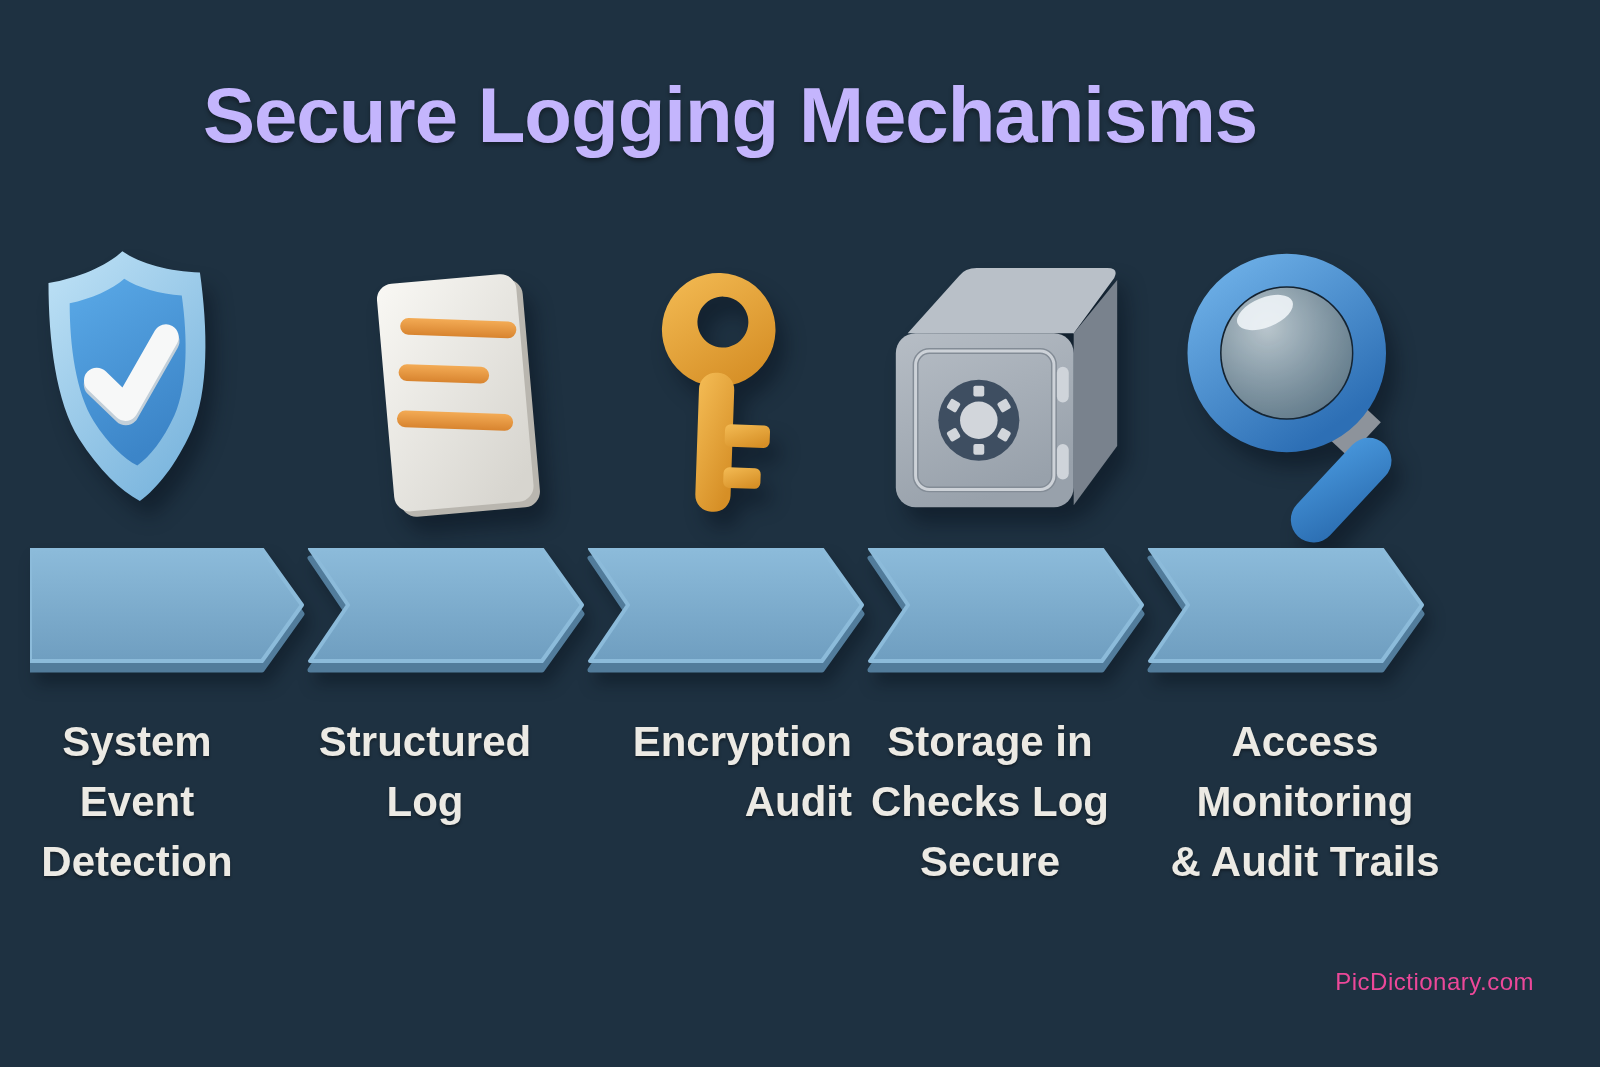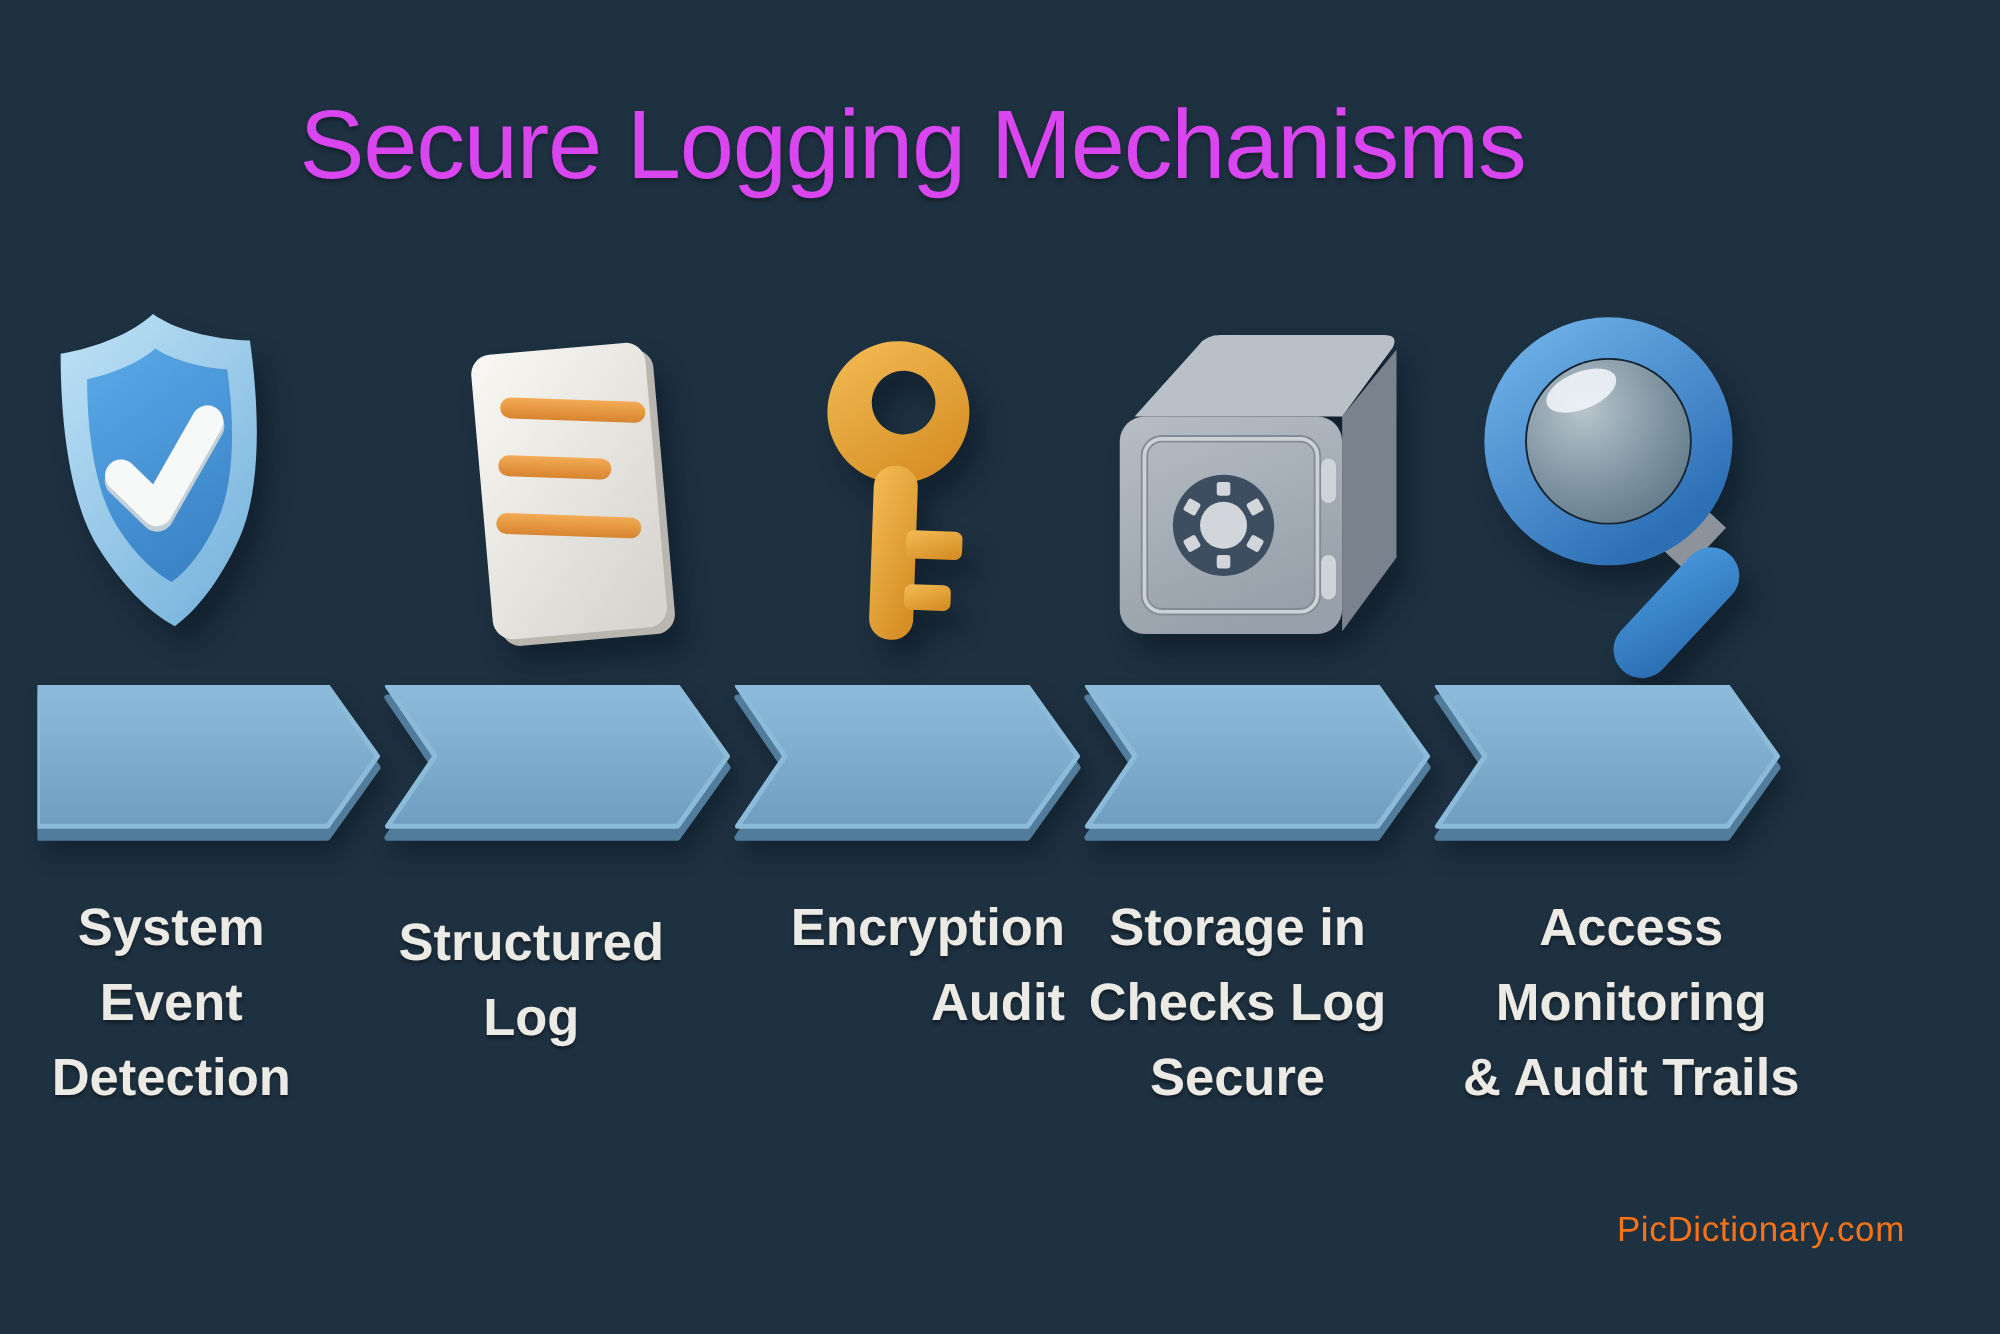--- a/index.html
+++ b/index.html
@@ -8,22 +8,22 @@
     background:#1e3141;
     font-family:"Liberation Sans","DejaVu Sans",sans-serif;
     overflow:hidden;position:relative;
   }
   .canvas{position:absolute;inset:0;}
 
   
   .title{
     position:absolute;left:0;top:70px;width:1460px;
     text-align:center;
-    font-size:78px;font-weight:400;letter-spacing:-1px;
-    color:#d946ef;
+    font-size:78px;font-weight:700;letter-spacing:-1px;
+    color:#c4b5fd;
     text-shadow:0 3px 4px rgba(0,0,0,.35);
   }
 
   
   .icon{position:absolute;filter:drop-shadow(10px 16px 10px rgba(4,14,24,.45));}
   .icon-shield{left:28px;top:236px;}
   .icon-doc{left:360px;top:264px;}
   .icon-key{left:648px;top:258px;}
   .icon-vault{left:880px;top:256px;}
   .icon-mag{left:1186px;top:241px;}
@@ -33,30 +33,30 @@
           filter:drop-shadow(6px 12px 8px rgba(4,14,24,.4));}
 
   
   .label{
     position:absolute;top:712px;width:290px;
     text-align:center;color:#eceae4;
     font-size:42px;line-height:60px;font-weight:600;
     text-shadow:0 2px 3px rgba(0,0,0,.4);
   }
   .label-1{left:-8px;}
-  .label-2{left:280px;margin-top:12px;}
+  .label-2{left:280px;}
   .label-3{left:562px;text-align:right;}
   .label-4{left:845px;}
   .label-5{left:1140px;width:330px;}
   .label span{display:block;}
 
   
   .watermark{
-    position:absolute;right:76px;top:968px;
-    font-size:28px;font-weight:500;color:#f97316;
+    position:absolute;right:66px;top:968px;
+    font-size:24px;font-weight:500;color:#ec4899;
     letter-spacing:0.5px;
   }
 </style>
 </head>
 <body>
 
 <div class="canvas">
 
   <div class="title">Secure Logging Mechanisms</div>
 

